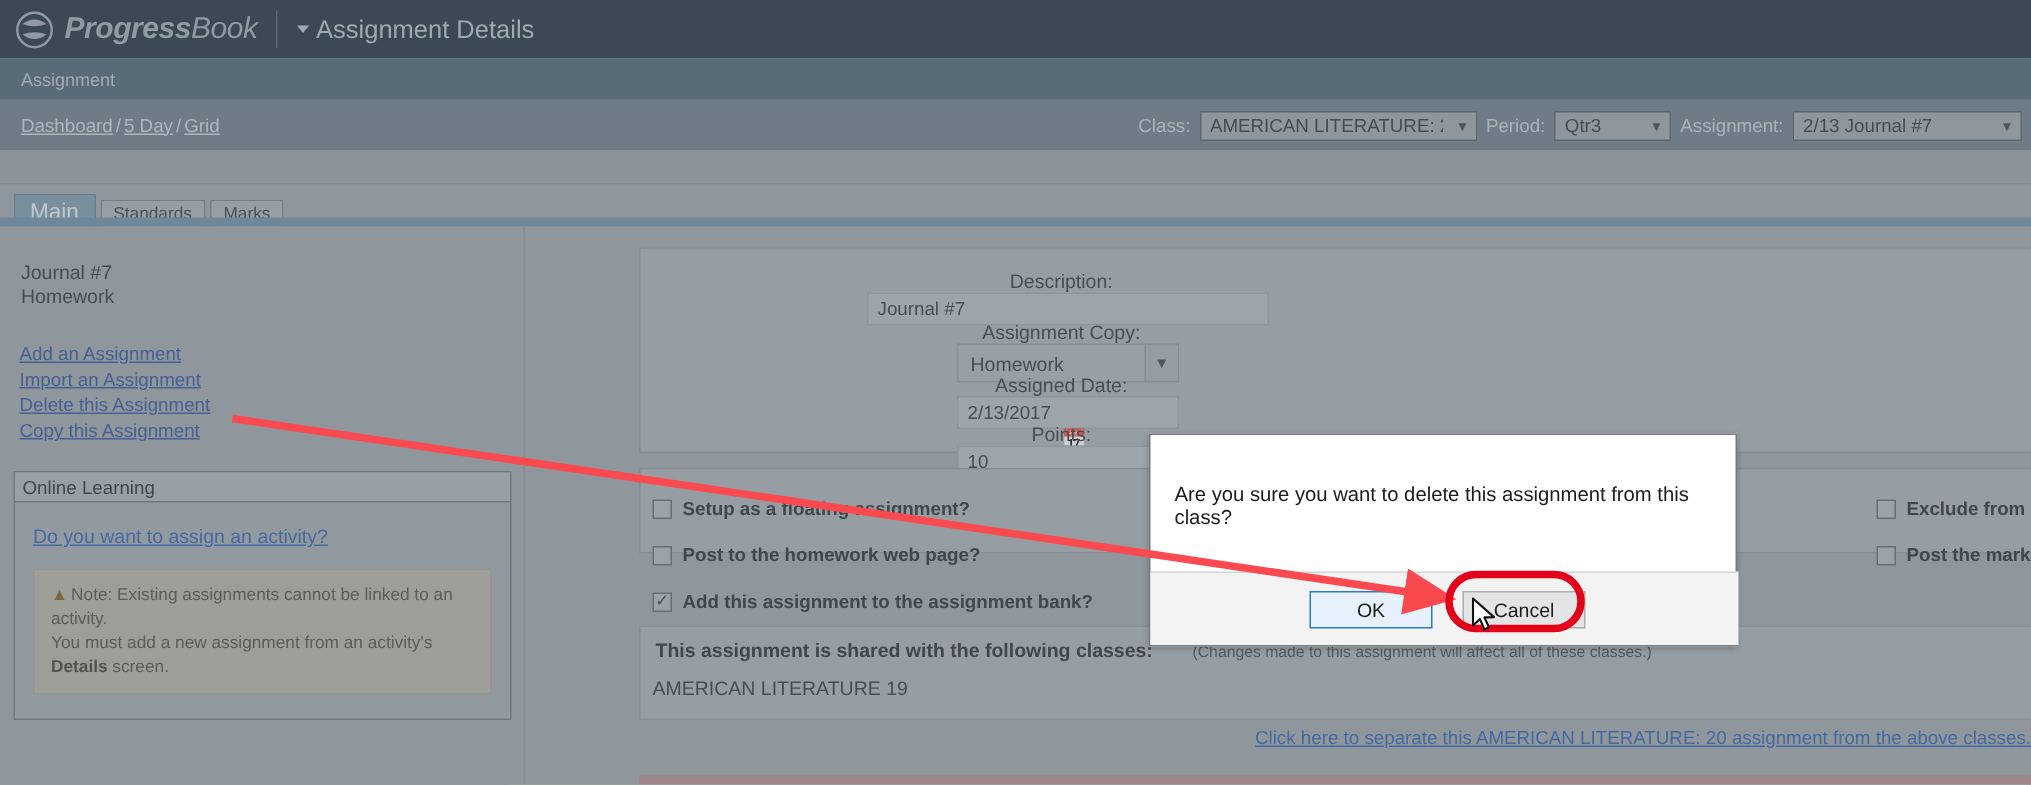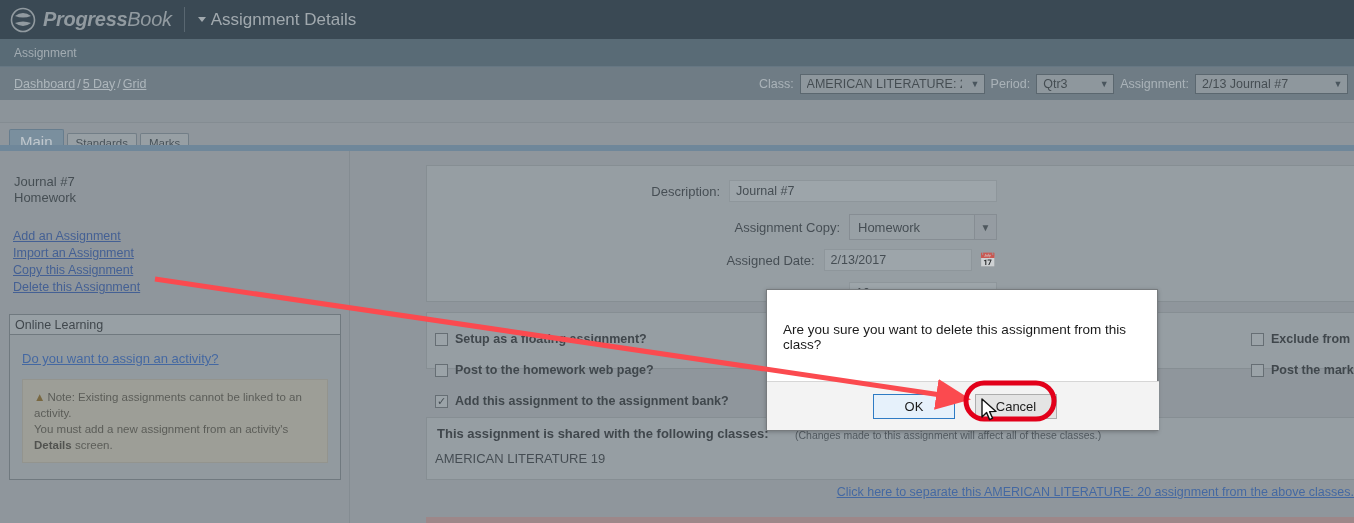--- a/index.html
+++ b/index.html
@@ -168,21 +168,21 @@
   
   .maincol {
     position: absolute; left: 350px; top: 151px; width: 1004px; height: 372px;
     background: #9ba2a7;
   }
   .formbox {
     position: absolute; left: 76px; top: 14px; width: 1028px; height: 137px;
     background: #a6adb2; border: 1px solid #8e959a;
   }
   .row {
-    position: absolute; display: flex; align-items: center;
+    position: absolute; display: flex; align-items: center; flex-direction: column;
   }
   .fld-label {
     font-size: 13px; color: #2c343a; text-align: right; padding-right: 9px;
   }
   .fld-input {
     background: #b1b8bd; border: 1px solid #9aa1a6;
     height: 22px; line-height: 20px; font-size: 12.5px; color: #2b3339;
     padding: 0 6px;
   }
   .fld-select {
@@ -346,22 +346,22 @@
     <div class="tabline"></div>
 
     <div class="leftcol">
       <div class="asg-title">
         <div>Journal #7</div>
         <div>Homework</div>
       </div>
       <div class="links">
         <a>Add an Assignment</a>
         <a>Import an Assignment</a>
+        <a>Delete this Assignment</a>
         <a>Copy this Assignment</a>
-        <a>Delete this Assignment</a>
       </div>
 
       <div class="panel">
         <div class="panel-head">Online Learning</div>
         <div class="panel-body">
           <a class="panel-link">Do you want to assign an activity?</a>
           <div class="note">
             <div><span class="warn">▲</span><span>Note: Existing assignments cannot be linked to an activity.</span></div>
             <div><span>You must add a new assignment from an activity's</span></div>
             <div><b>Details</b><span> screen.</span></div>

